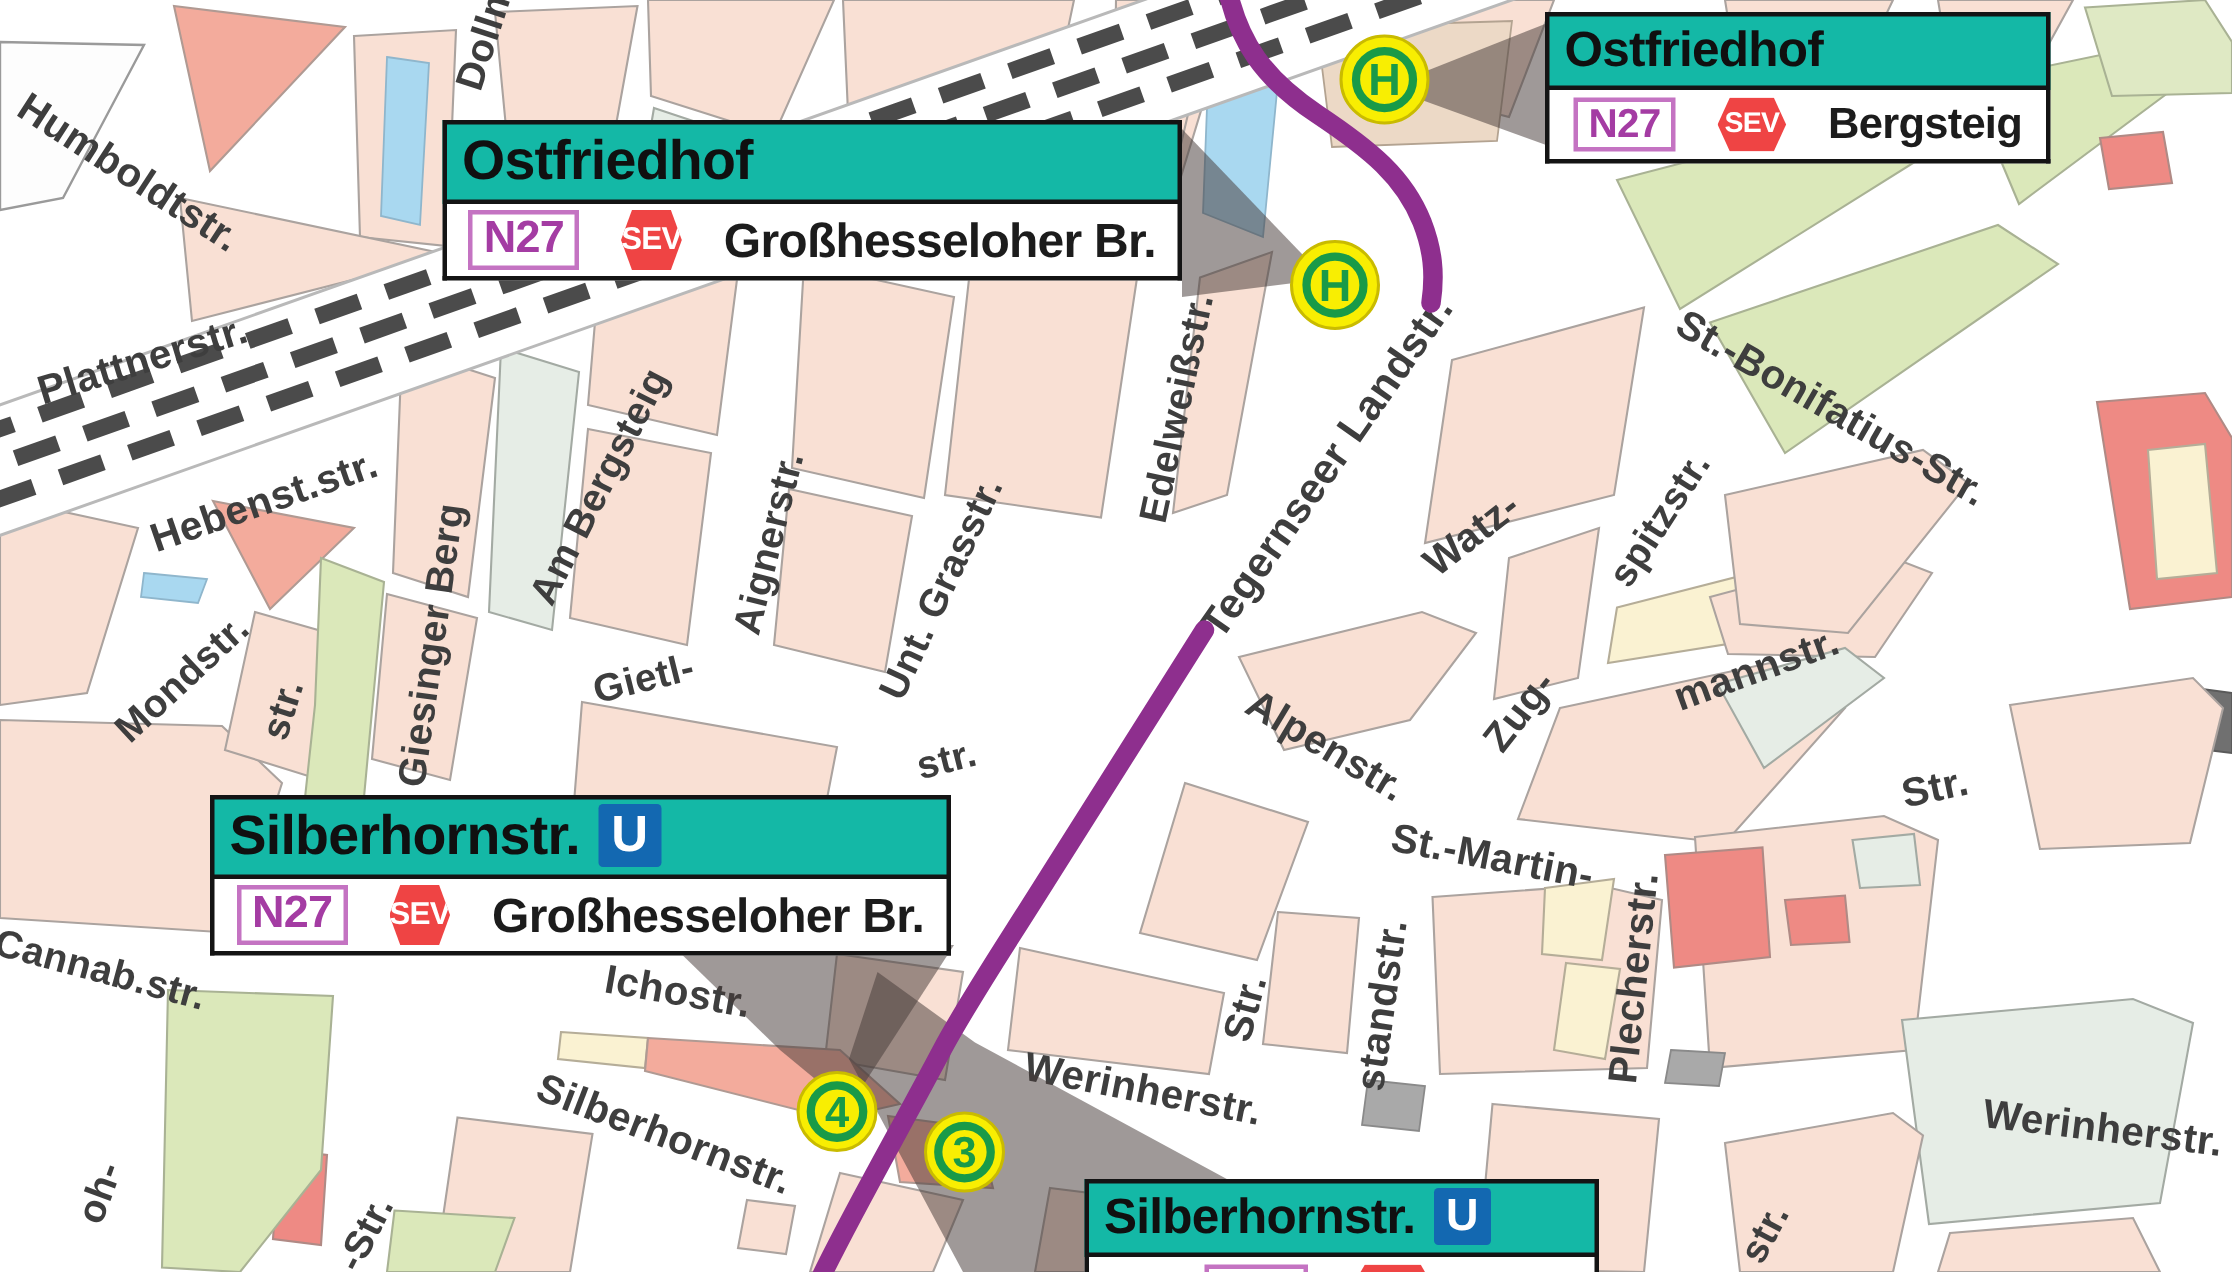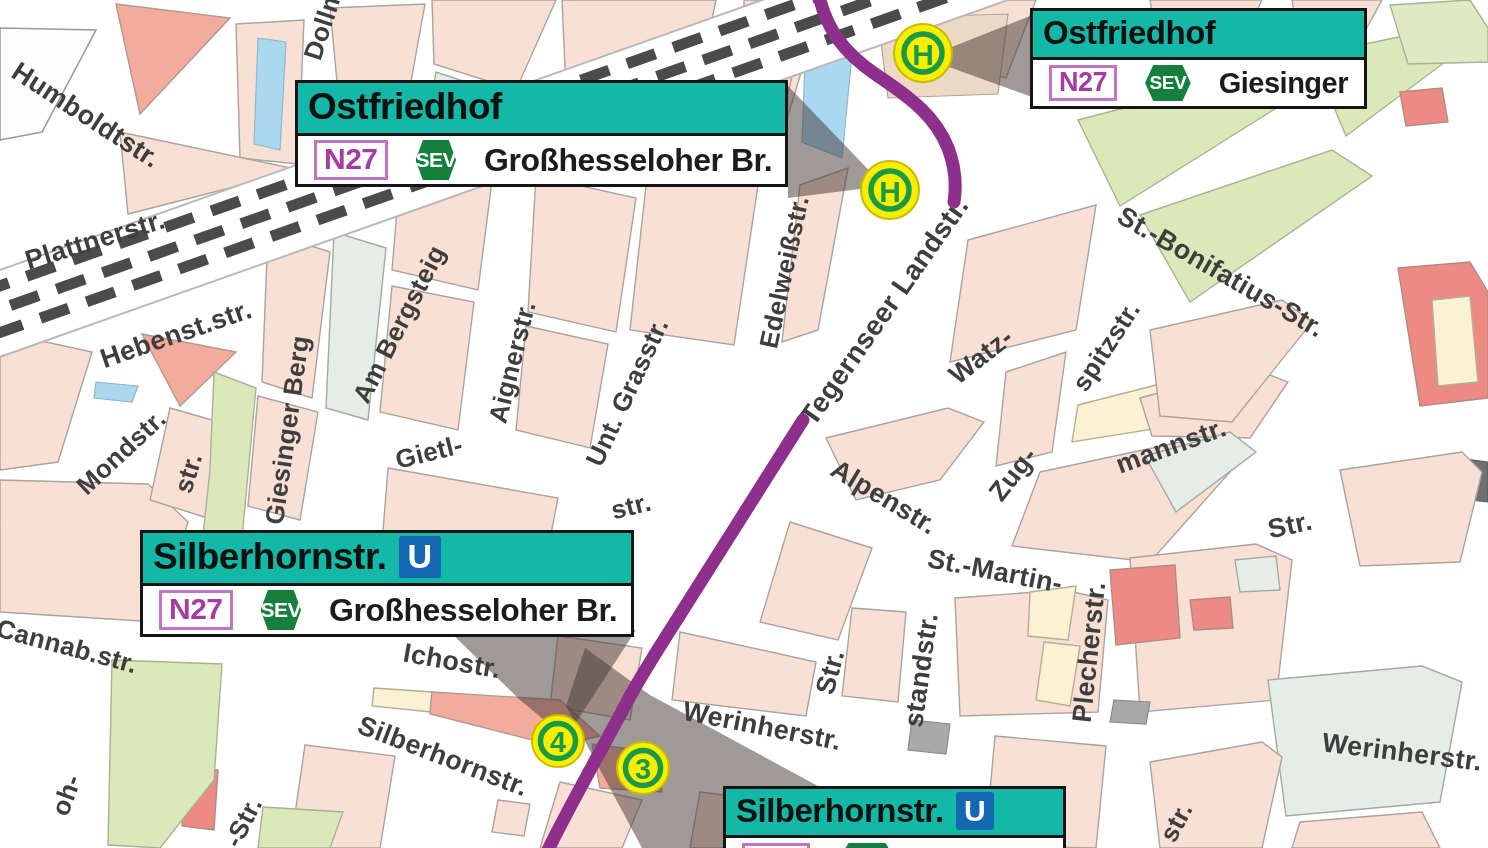--- a/index.html
+++ b/index.html
@@ -28,30 +28,30 @@
   .stop-outer{fill:#f8ee02;stroke:#c9bb00;stroke-width:2;}
   .stop-ring{fill:none;stroke:#199a48;stroke-width:5.5;}
   .stop-glyph{fill:#199a48;font-weight:700;text-anchor:middle;dominant-baseline:central;}
   
   .callout{position:absolute;z-index:30;}
   .co-title{background:#14b8a6;border:3.5px solid #141414;display:flex;align-items:center;
             gap:12px;padding:2px 10px 4px;font-weight:700;color:#101010;line-height:1.05;
             letter-spacing:-.5px;white-space:nowrap;}
   .co-dest{background:#ffffff;border:3.5px solid #141414;border-top:none;display:flex;
            align-items:center;gap:28px;padding:4px 16px;font-weight:700;color:#1c1c1c;
-           letter-spacing:-.5px;white-space:nowrap;}
+           letter-spacing:-.5px;white-space:nowrap;justify-content:center;}
   .co-lg .co-title{font-size:37px;height:44px;}
   .co-lg .co-dest{font-size:32px;height:40px;}
   .co-md .co-title{font-size:33px;height:40px;}
   .co-md .co-dest{font-size:29px;height:38px;}
   .n27-chip{border:3px solid #c473c2;color:#a43ca3;background:#fff;font-weight:700;
             padding:0 7px 2px;line-height:1.05;}
   .co-lg .n27-chip{font-size:30px;}
   .co-md .n27-chip{font-size:27px;}
-  .sev-chip{background:#15803d;color:#fff;font-weight:700;display:flex;align-items:center;
+  .sev-chip{background:#ef4444;color:#fff;font-weight:700;display:flex;align-items:center;
             justify-content:center;clip-path:polygon(18% 0,82% 0,100% 50%,82% 100%,18% 100%,0 50%);}
   .co-lg .sev-chip{width:66px;height:40px;font-size:21px;}
   .co-md .sev-chip{width:58px;height:36px;font-size:19px;}
   .u-chip{background:#1368b1;color:#fff;font-weight:700;display:flex;align-items:center;
           justify-content:center;border-radius:3px;}
   .co-lg .u-chip{width:42px;height:42px;font-size:34px;}
   .co-md .u-chip{width:38px;height:38px;font-size:30px;}
 </style>
 </head>
 <body>
@@ -226,21 +226,21 @@
         <span>Großhesseloher Br.</span>
       </div>
     </div>
     <div class="callout co-md" style="left: 1030px; top: 8px; width: 337px;">
       <div class="co-title">
         <span>Ostfriedhof</span>
       </div>
       <div class="co-dest">
         <span class="n27-chip">N27</span>
         <span class="sev-chip">SEV</span>
-        <span>Giesinger</span>
+        <span>Bergsteig</span>
       </div>
     </div>
     <div class="callout co-lg" style="left: 140px; top: 530px; width: 494px;">
       <div class="co-title">
         <span>Silberhornstr.</span>
         <span class="u-chip">U</span>
       </div>
       <div class="co-dest">
         <span class="n27-chip">N27</span>
         <span class="sev-chip">SEV</span>

